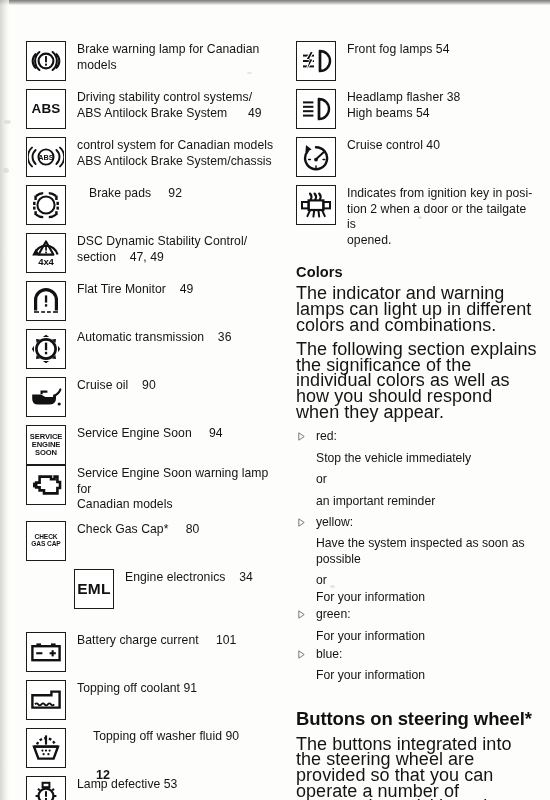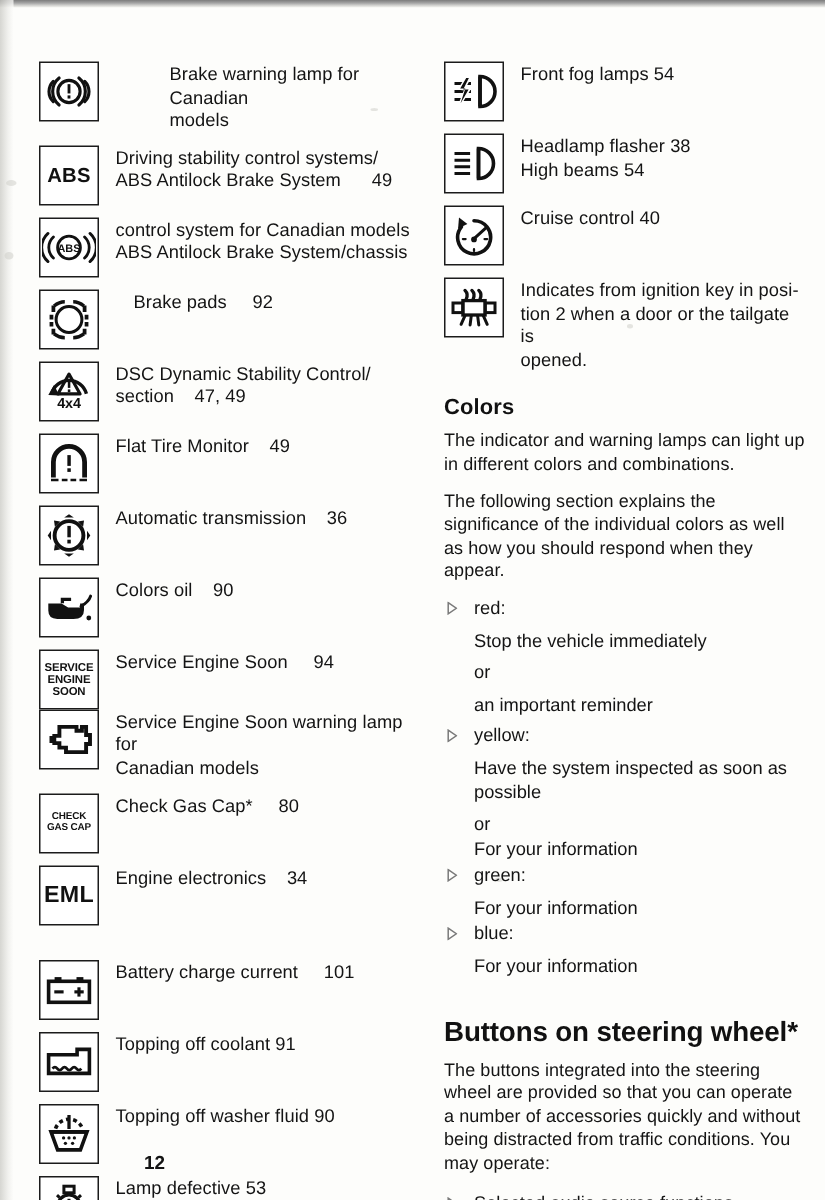--- a/index.html
+++ b/index.html
@@ -94,21 +94,21 @@
     margin: 0 0 6px 0;
     letter-spacing: .1px;
   }
   h1.sec-big {
     font-size: 18.5px;
     font-weight: bold;
     margin: 0 0 7px 0;
     letter-spacing: -0.1px;
   }
   p.body {
-    font-size: 12px;
+    font-size: 18px;
     line-height: 15.6px;
     margin: 0 0 9px 0;
     letter-spacing: .05px;
     color: #141414;
   }
   .bullet {
     position: relative;
     font-size: 12.2px;
     line-height: 15.6px;
     padding-left: 20px;
@@ -146,21 +146,21 @@
   <div class="scan-band-top"></div>
   <div class="scan-edge-left"></div>
   <div class="scan-speckle" style="left:4px;top:120px;width:7px;height:4px;"></div>
   <div class="scan-speckle" style="left:3px;top:168px;width:6px;height:5px;"></div>
   <div class="scan-speckle" style="left:247px;top:72px;width:5px;height:2px;"></div>
   <div class="scan-speckle" style="left:418px;top:216px;width:4px;height:3px;"></div>
   <div class="scan-speckle" style="left:330px;top:585px;width:5px;height:3px;"></div>
 
   <div class="col col-left">
 
-    <div class="entry" style="margin-top:41px;gap:36px;">
+    <div class="entry" style="margin-top:41px;">
       <div class="sym">
         <svg width="34" height="26" viewBox="0 0 34 26">
           <g fill="none" stroke="#111" stroke-width="2.1" stroke-linecap="round">
             <path d="M6.5 6.2 A9.6 9.6 0 0 0 6.5 19.8"></path>
             <path d="M27.5 6.2 A9.6 9.6 0 0 1 27.5 19.8"></path>
             <path d="M10.4 4.0 A11.6 11.6 0 0 0 10.4 22.0"></path>
             <path d="M23.6 4.0 A11.6 11.6 0 0 1 23.6 22.0"></path>
           </g>
           <circle cx="17" cy="13" r="7.4" fill="none" stroke="#111" stroke-width="2.1"></circle>
           <rect x="16.05" y="8.1" width="1.9" height="6.2" fill="#111"></rect>
@@ -292,21 +292,21 @@
       <div class="sym">
         <svg width="34" height="22" viewBox="0 0 34 22">
           <path d="M3.2 8.4 L12.0 8.4 L16.4 11.0 L24.4 11.0 L24.4 8.4 L27.0 8.4
                    L27.0 12.6 Q27.0 18.6 20.0 18.6 L9.2 18.6 Q3.2 18.6 3.2 13.0 Z" fill="#111"></path>
           <path d="M12.6 8.2 L12.6 5.6 L18.4 5.6" fill="none" stroke="#111" stroke-width="2.2"></path>
           <path d="M25.0 10.2 Q30.2 7.2 31.4 3.4" fill="none" stroke="#111" stroke-width="2.0" stroke-linecap="round"></path>
           <circle cx="30.2" cy="18.0" r="1.6" fill="#111"></circle>
         </svg>
       </div>
       <div class="desc">
-        <span class="ln"><span>Colors oil</span><span class="pg">    </span><span>90</span></span>
+        <span class="ln"><span>Cruise oil</span><span class="pg">    </span><span>90</span></span>
       </div>
     </div>
 
     <div class="entry" style="margin-top:8px;">
       <div class="sym">
         <div class="txtsym ses" style="white-space:pre-line;">SERVICE
 ENGINE
 SOON</div>
       </div>
       <div class="desc">
@@ -332,21 +332,21 @@
     <div class="entry" style="margin-top:8px;">
       <div class="sym">
         <div class="txtsym cgc" style="white-space:pre-line;">CHECK
 GAS CAP</div>
       </div>
       <div class="desc">
         <span class="ln"><span>Check Gas Cap*</span><span class="pg">     </span><span>80</span></span>
       </div>
     </div>
 
-    <div class="entry" style="margin-top:8px;">
+    <div class="entry" style="margin-top:8px;margin-left:48px;">
       <div class="sym">
         <div class="txtsym eml">EML</div>
       </div>
       <div class="desc">
         <span class="ln"><span>Engine electronics</span><span class="pg">    </span><span>34</span></span>
       </div>
     </div>
 
     <div class="entry" style="margin-top:23px;">
       <div class="sym">
@@ -371,21 +371,21 @@
           <g stroke="#111" stroke-width="1.8" fill="none">
             <path d="M5.0 15.4 q1.6 -2.0 3.2 0 q1.6 2.0 3.2 0 q1.6 -2.0 3.2 0 q1.6 2.0 3.2 0 q1.6 -2.0 3.2 0 q1.6 2.0 3.2 0"></path>
           </g>
         </svg>
       </div>
       <div class="desc">
         <span class="ln"><span>Topping off coolant</span><span class="pg"> </span><span>91</span></span>
       </div>
     </div>
 
-    <div class="entry" style="margin-top:8px;">
+    <div class="entry" style="margin-top:8px;gap:16px;">
       <div class="sym">
         <svg width="30" height="28" viewBox="0 0 30 28">
           <path d="M3.0 12.6 L27.0 12.6 L22.6 24.6 L7.4 24.6 Z" fill="none" stroke="#111" stroke-width="2.4"></path>
           <path d="M3.0 12.6 L27.0 12.6" stroke="#111" stroke-width="2.4"></path>
           <path d="M6.0 10.4 A9.6 9.6 0 0 1 24.0 10.4" fill="none" stroke="#111" stroke-width="2.4" stroke-dasharray="2.6 2.2"></path>
           <path d="M15 1.4 L15 10.6" stroke="#111" stroke-width="2.2"></path>
           <g fill="#111">
             <circle cx="11.4" cy="16.6" r="1.1"></circle>
               <circle cx="15" cy="16.6" r="1.1"></circle>
               <circle cx="18.6" cy="16.6" r="1.1"></circle>

